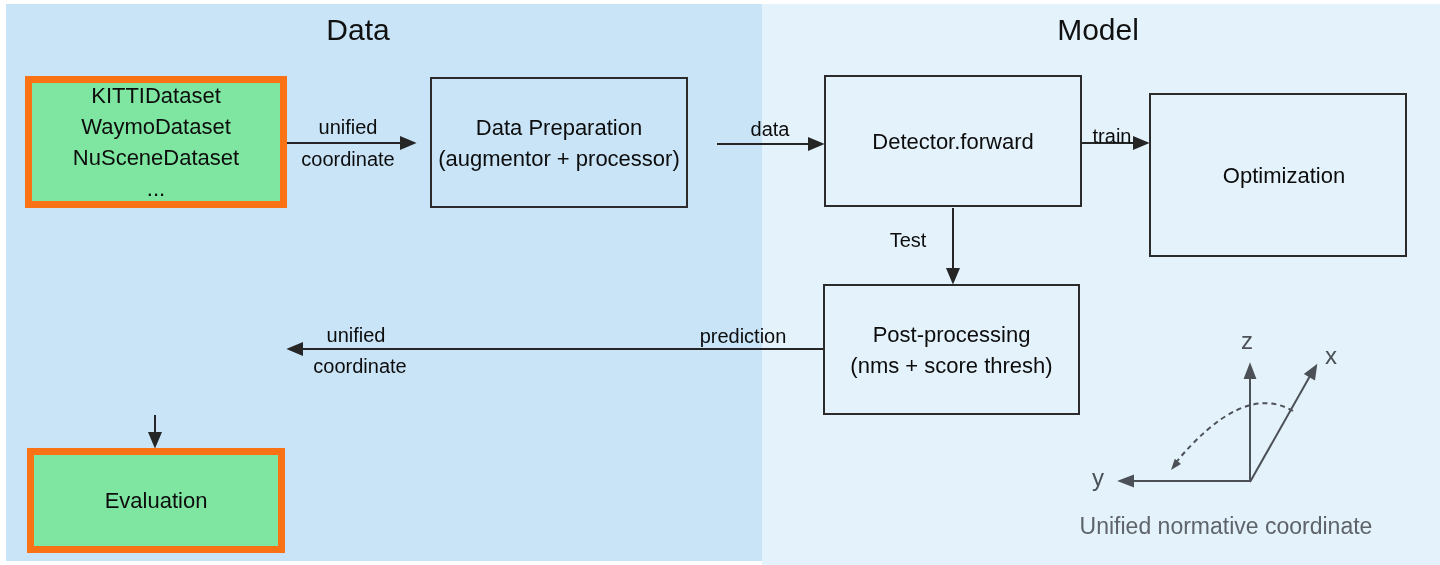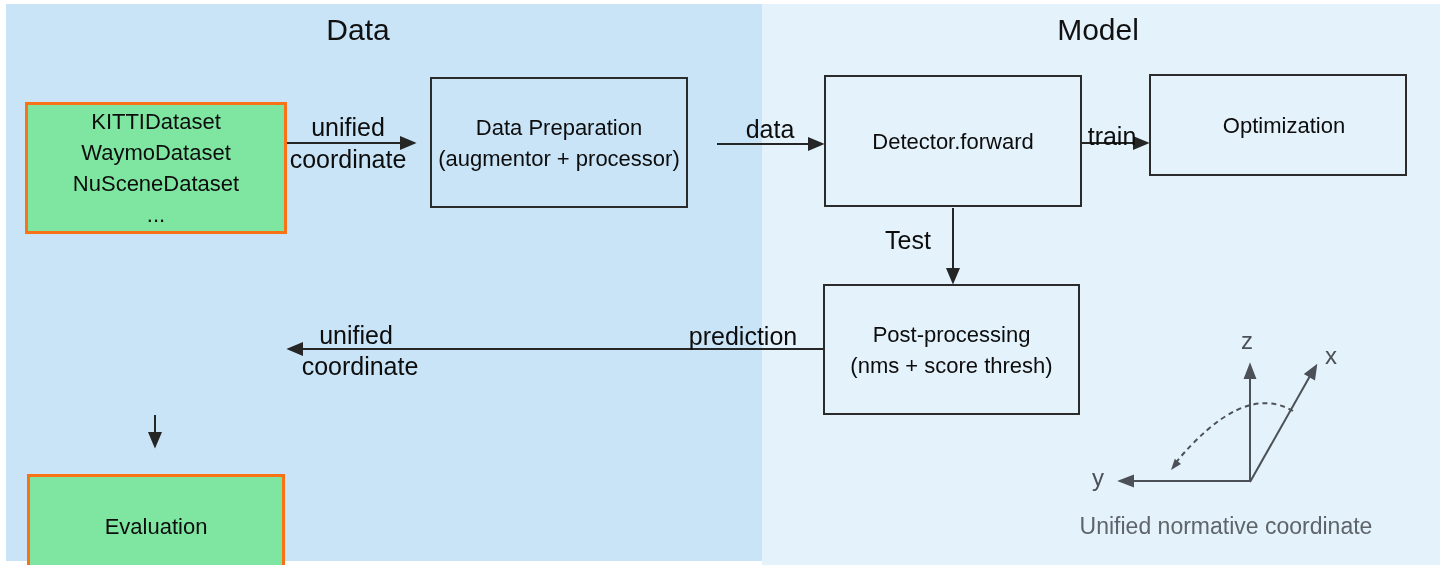--- a/index.html
+++ b/index.html
@@ -4,24 +4,24 @@
 <style>
   html,body{margin:0;padding:0;background:#ffffff;width:1440px;height:565px;overflow:hidden;
     font-family:"Liberation Sans", sans-serif;}
   .canvas{position:relative;width:1440px;height:565px;background:#ffffff;}
   .panel{position:absolute;}
   .panel-left{left:6px;top:4px;width:756px;height:557px;background:#c9e4f7;}
   .panel-right{left:762px;top:4px;width:678px;height:561px;background:#e4f2fb;}
   .section-title{position:absolute;transform:translate(-50%,-50%);font-size:30px;color:#111;white-space:nowrap;}
   .node{position:absolute;box-sizing:border-box;display:flex;flex-direction:column;align-items:center;
     justify-content:center;text-align:center;color:#0d0d0d;font-size:22px;line-height:31px;white-space:nowrap;}
-  .node-green{background:#7ee6a0;border:3px solid #f97316;margin-top:26px;}
+  .node-green{background:#7ee6a0;border:7px solid #f97316;}
   .node-blue-left{background:#c9e4f7;border:2px solid #2b2b2b;}
   .node-blue-right{background:#e4f2fb;border:2px solid #2b2b2b;}
-  .edge-label{position:absolute;transform:translate(-50%,-50%);font-size:25px;color:#0d0d0d;white-space:nowrap;}
+  .edge-label{position:absolute;transform:translate(-50%,-50%);font-size:20px;color:#0d0d0d;white-space:nowrap;}
   .axis-label{position:absolute;transform:translate(-50%,-50%);font-size:24px;color:#4b5156;white-space:nowrap;}
   .caption{position:absolute;transform:translate(-50%,-50%);font-size:23px;color:#5e6469;white-space:nowrap;}
   svg.layer{position:absolute;left:0;top:0;width:1440px;height:565px;pointer-events:none;}
 </style>
 </head>
 <body>
 
 <div class="canvas">
 
   <div class="panel panel-left"></div>
@@ -86,21 +86,21 @@
 
   <div class="node node-blue-left" style="left:430px;top:77px;width:258px;height:131px;">
     <span>Data Preparation</span>
     <span>(augmentor + processor)</span>
   </div>
 
   <div class="node node-blue-right" style="left:824px;top:75px;width:258px;height:132px;justify-content:center;">
     <span>Detector.forward</span>
   </div>
 
-  <div class="node node-blue-right" style="left:1149px;top:74px;width:258px;height:102px;padding-left:12px;">
+  <div class="node node-blue-right" style="left:1149px;top:93px;width:258px;height:164px;padding-left:12px;">
     <span>Optimization</span>
   </div>
 
   <div class="node node-blue-right" style="left:823px;top:284px;width:257px;height:131px;">
     <span>Post-processing</span>
     <span>(nms + score thresh)</span>
   </div>
 
 
   <div class="node node-green" style="left:27px;top:448px;width:258px;height:105px;">

